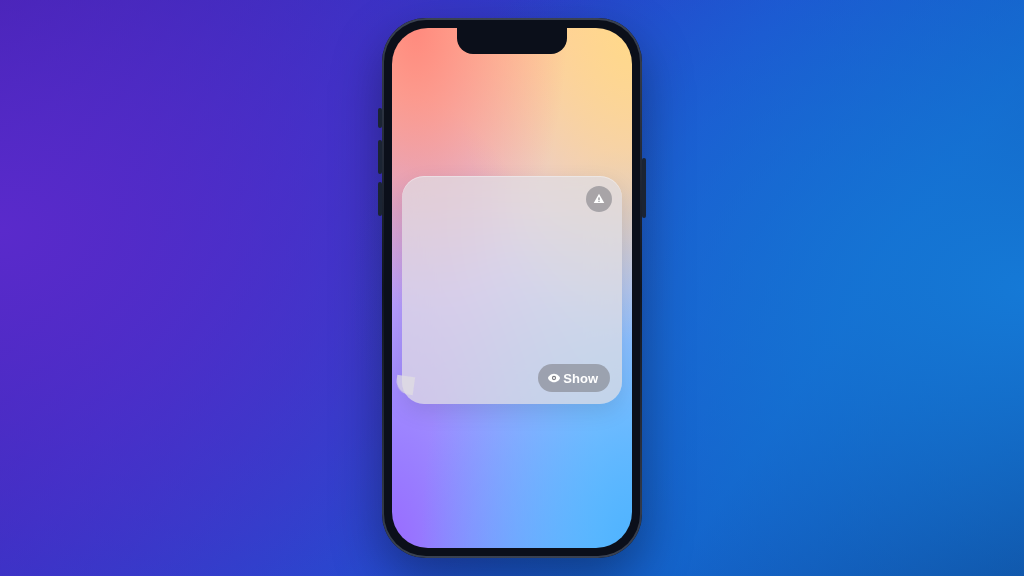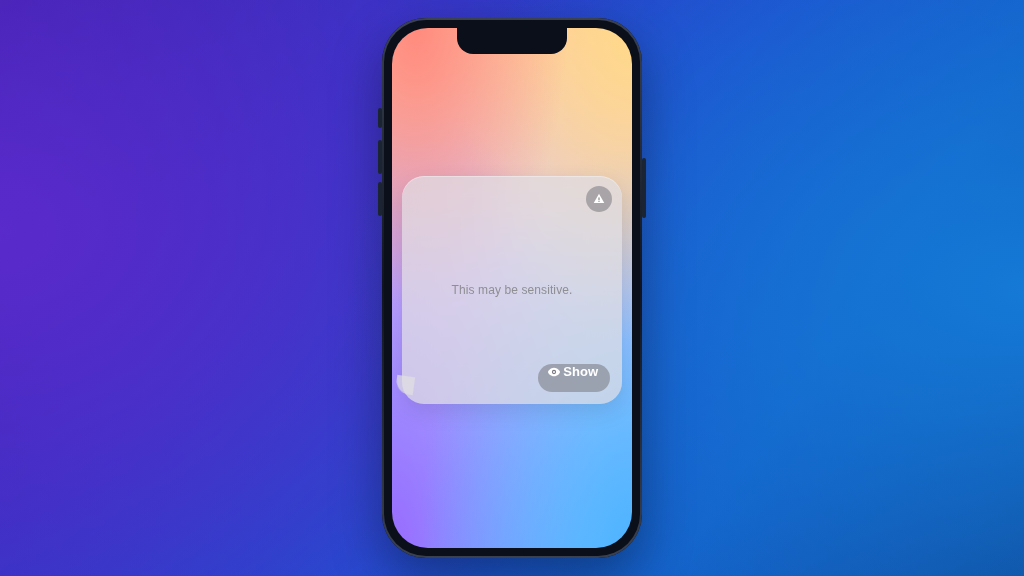--- a/index.html
+++ b/index.html
@@ -143,21 +143,21 @@
 
   .show-btn {
     position: absolute;
     right: 12px;
     bottom: 12px;
     height: 28px;
     padding: 0 12px 0 8px;
     border-radius: 14px;
     background: rgba(120,120,128,.55);
     display: inline-flex;
-    align-items: flex-start;
+    align-items: center;
     gap: 1px;
     color: #fff;
     font-size: 13px;
     font-weight: 600;
     cursor: pointer;
     border: none;
   }
   .show-btn svg { width: 16px; height: 16px; display:block; }
 
 </style>
@@ -181,21 +181,20 @@
         <div class="warn">
           <span>
             <svg viewBox="0 0 24 24" fill="none">
               <path d="M12 3 L21 19 H3 Z" fill="#ffffff"></path>
               <rect x="11.1" y="9" width="1.8" height="5" rx="0.9" fill="#79797f"></rect>
               <circle cx="12" cy="16" r="1.05" fill="#79797f"></circle>
             </svg>
           </span>
         </div>
 
-        <div class="card-text">This may be sensitive.</div>
 
         <button class="show-btn">
           <span>
             <svg viewBox="0 0 24 24" fill="none">
               <path d="M12 5.5c-5 0-9 4.5-9 6.5s4 6.5 9 6.5 9-4.5 9-6.5-4-6.5-9-6.5Z" fill="#ffffff"></path>
               <circle cx="12" cy="12" r="3.2" fill="#79797f"></circle>
               <circle cx="12" cy="12" r="1.5" fill="#ffffff"></circle>
             </svg>
           </span>
           <span>Show</span>

